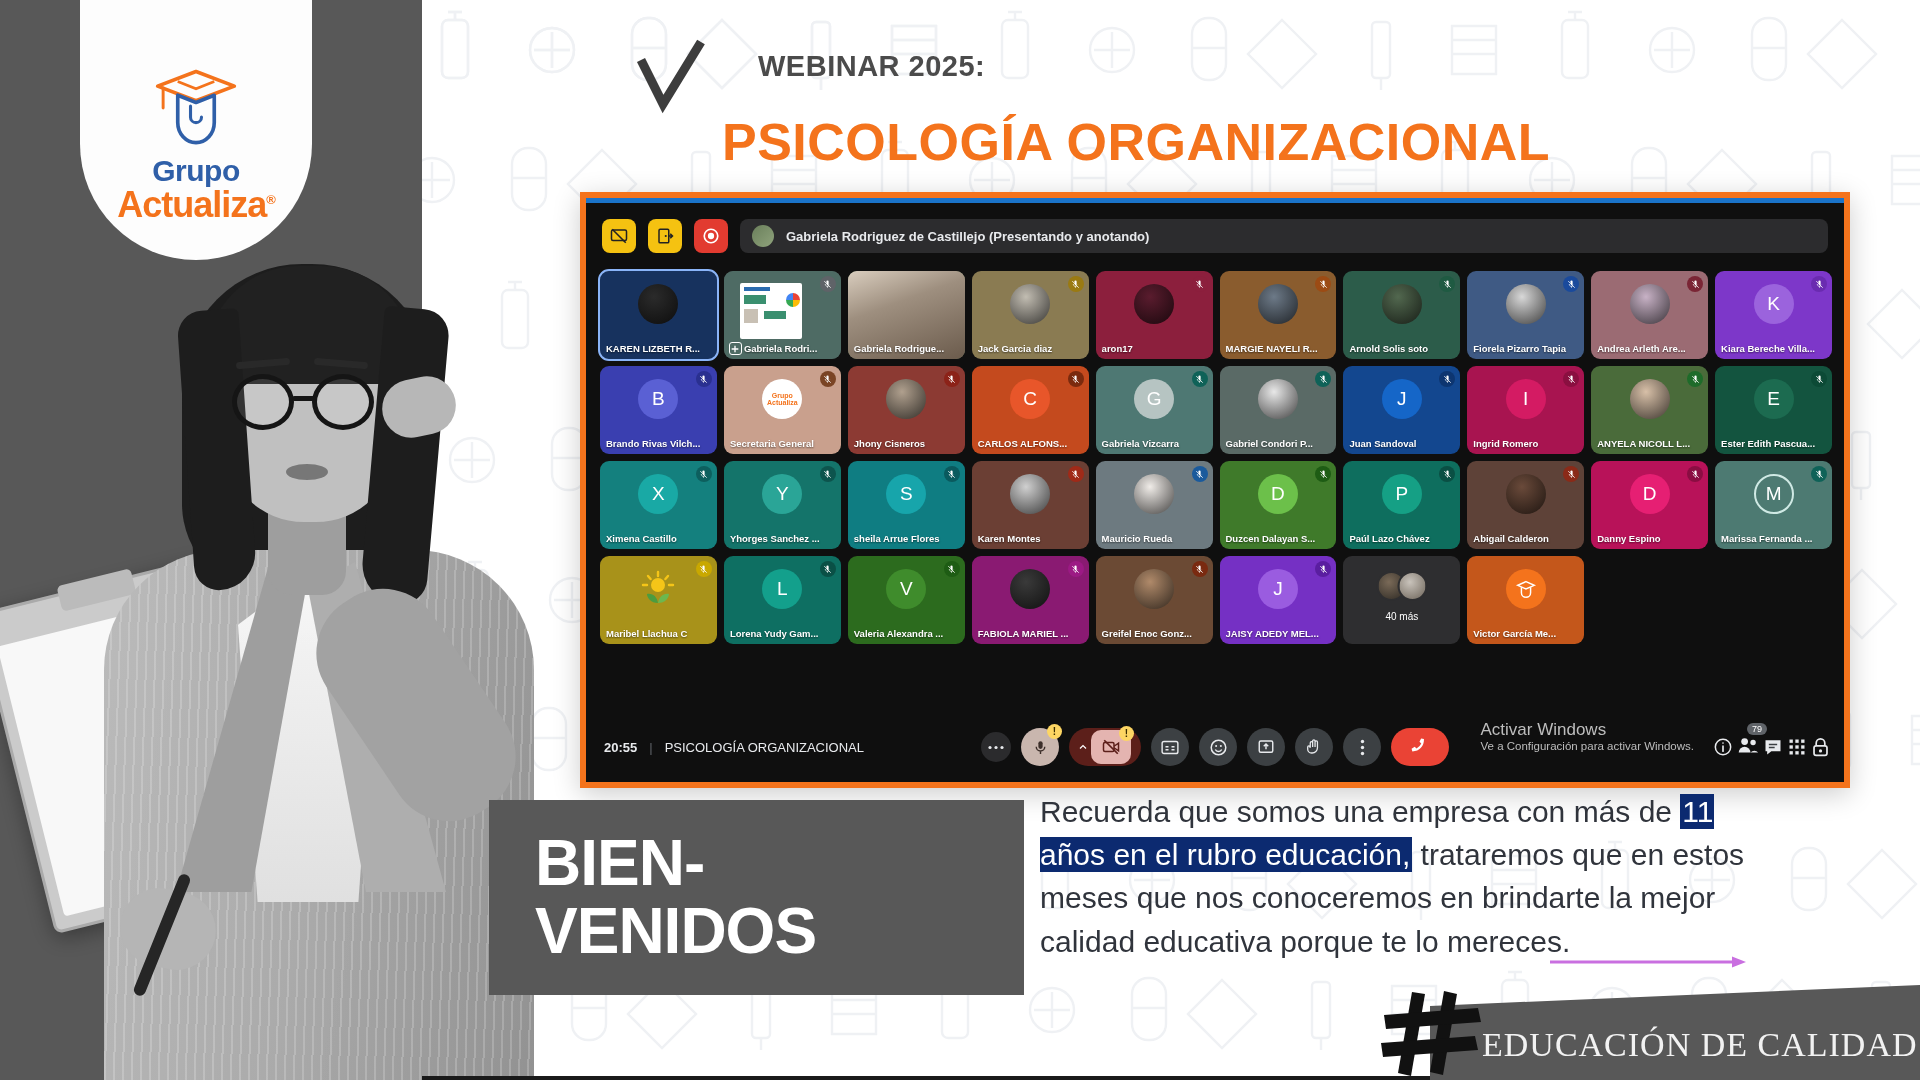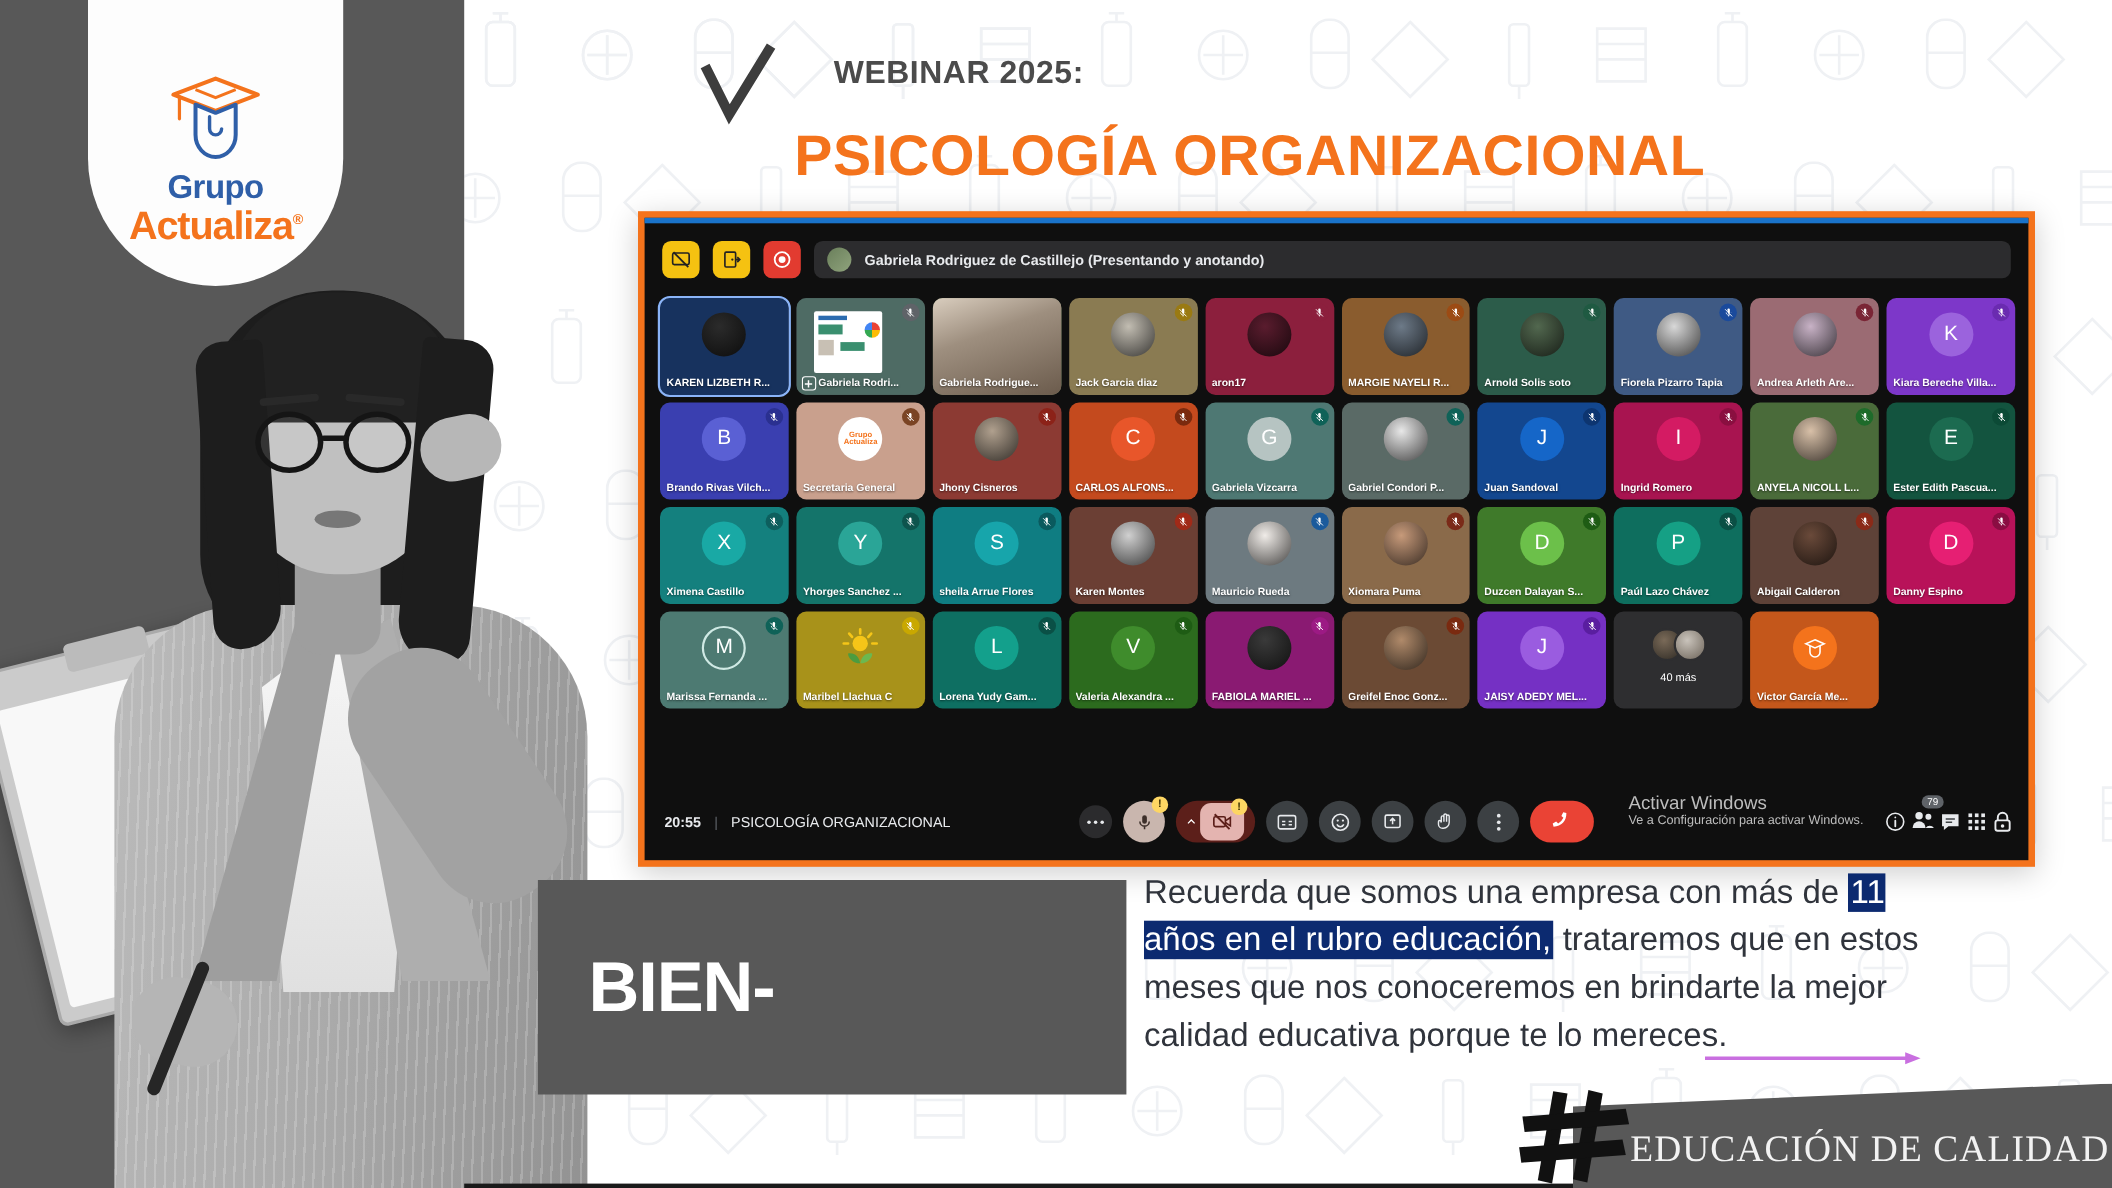--- a/index.html
+++ b/index.html
@@ -815,32 +815,20 @@
             <div class="mute-badge" style="background:#1a5a9c;">
               <svg width="9" height="9" viewBox="0 0 24 24">
   <path d="M9 4.5 a3 3 0 0 1 6 0 V11 a3 3 0 0 1 -4.4 2.6 Z" fill="#fff"></path>
   <path d="M6 11 a6 6 0 0 0 9.4 4.9 M18 11 v0.6" stroke="#fff" stroke-width="2" fill="none"></path>
   <path d="M12 17 v3.5" stroke="#fff" stroke-width="2"></path>
   <path d="M3.5 3 L20.5 20.5" stroke="#fff" stroke-width="2.2"></path>
               </svg>
             </div>
             <div class="tile-name">Mauricio Rueda</div>
           </div>
-          <div class="tile" style="background: rgb(138, 106, 74);">
-            <div class="avatar-photo" style="background:radial-gradient(circle at 40% 32%, #c79a7a, #000 140%);"></div>
-            <div class="mute-badge" style="background:#7a2a18;">
-              <svg width="9" height="9" viewBox="0 0 24 24">
-  <path d="M9 4.5 a3 3 0 0 1 6 0 V11 a3 3 0 0 1 -4.4 2.6 Z" fill="#fff"></path>
-  <path d="M6 11 a6 6 0 0 0 9.4 4.9 M18 11 v0.6" stroke="#fff" stroke-width="2" fill="none"></path>
-  <path d="M12 17 v3.5" stroke="#fff" stroke-width="2"></path>
-  <path d="M3.5 3 L20.5 20.5" stroke="#fff" stroke-width="2.2"></path>
-              </svg>
-            </div>
-            <div class="tile-name">Xiomara Puma</div>
-          </div>
           <div class="tile" style="background: rgb(63, 122, 42);">
             <div class="avatar-circle" style="background:#6cc04a;">D</div>
             <div class="mute-badge" style="background:#1e5c14;">
               <svg width="9" height="9" viewBox="0 0 24 24">
   <path d="M9 4.5 a3 3 0 0 1 6 0 V11 a3 3 0 0 1 -4.4 2.6 Z" fill="#fff"></path>
   <path d="M6 11 a6 6 0 0 0 9.4 4.9 M18 11 v0.6" stroke="#fff" stroke-width="2" fill="none"></path>
   <path d="M12 17 v3.5" stroke="#fff" stroke-width="2"></path>
   <path d="M3.5 3 L20.5 20.5" stroke="#fff" stroke-width="2.2"></path>
               </svg>
             </div>
@@ -1109,20 +1097,21 @@
       <div class="watermark">
         <div class="wm-1">Activar Windows</div>
         <div class="wm-2">Ve a Configuración para activar Windows.</div>
       </div>
 
     </div>
   </div>
 
   <div class="bienvenidos">
     <div class="bien-line">BIEN-</div>
+    <div class="bien-line">VENIDOS</div>
   </div>
 
   <div class="paragraph">
     <span>Recuerda que somos una empresa con más de </span><span class="hl">11 años en el rubro educación,</span><span> trataremos que en estos meses que nos conoceremos en brindarte la mejor calidad educativa porque te lo mereces.</span>
   </div>
   <svg class="arrow-line" viewBox="0 0 200 14">
     <path d="M0 7 H188" stroke="#c96fe0" stroke-width="3.2"></path>
     <path d="M182 1.5 L196 7 L182 12.5" fill="#c96fe0"></path>
   </svg>
 

